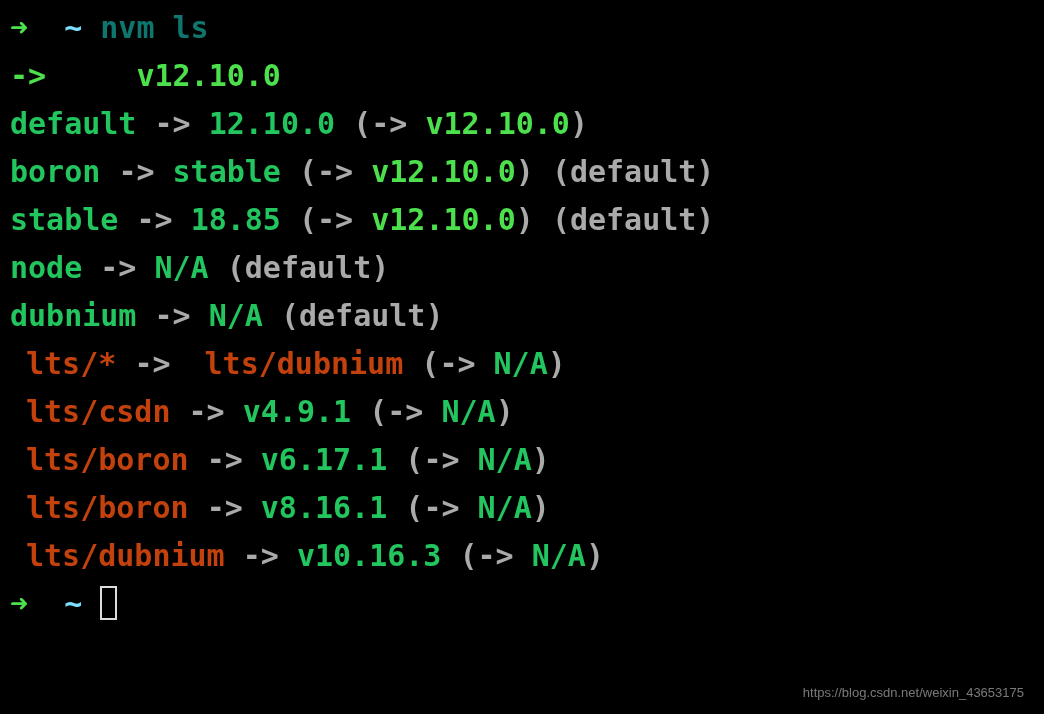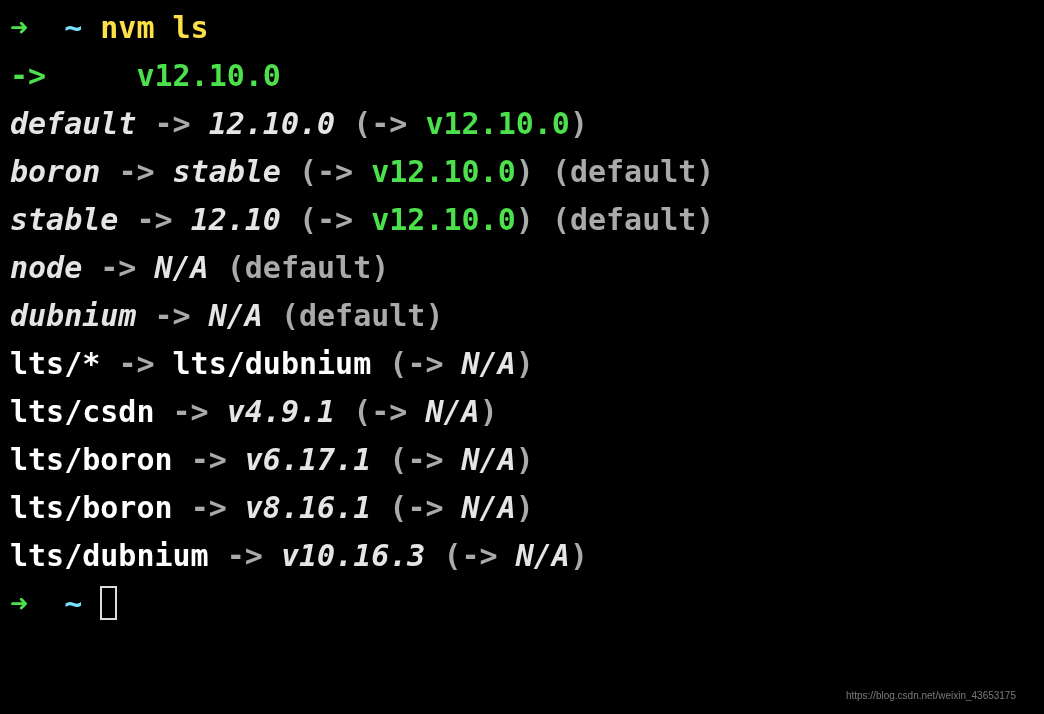--- a/index.html
+++ b/index.html
@@ -14,53 +14,53 @@
       padding: 4px 10px;
       color: #ddd;
       overflow: hidden;
       position: relative;
     }
     .line { white-space: pre; }
     .arrow-prompt { color: #4de04d; }
     .tilde { color: #7bdfff; }
     .gray { color: #aaa; }
     .green { color: #4de04d; }
-    .red { color: #e5e5e5; font-style: italic; }
-    .yellow { color: #ffffff; }
-    .white { color: #fde047; }
+    .red { color: #22c55e; }
+    .yellow { color: #c2410c; margin-left: 16px; }
+    .white { color: #0f766e; }
     .cursor {
       display: inline-block;
       width: 17px;
       height: 34px;
       border: 2px solid #ddd;
       vertical-align: middle;
       margin-top: -6px;
     }
     .watermark {
       position: absolute;
       bottom: 10px;
-      right: 28px;
+      right: 20px;
       color: rgba(200,200,200,0.6);
-      font-size: 10px;
+      font-size: 13px;
       font-weight: normal;
       font-family: Arial, sans-serif;
     }
   </style>
 </head>
 <body>
 
 <div class="line"><span class="arrow-prompt">➜</span><span class="white">  </span><span class="tilde">~</span><span class="white"> </span><span class="white">nvm ls</span></div>
 
 <div class="line"><span class="green">-&gt;</span><span class="green">     </span><span class="green">v12.10.0</span></div>
 
 <div class="line"><span class="red">default</span><span> </span><span class="gray">-&gt;</span><span> </span><span class="red">12.10.0</span><span> </span><span class="gray">(</span><span class="gray">-&gt;</span><span> </span><span class="green">v12.10.0</span><span class="gray">)</span></div>
 
 <div class="line"><span class="red">boron</span><span> </span><span class="gray">-&gt;</span><span> </span><span class="red">stable</span><span> </span><span class="gray">(</span><span class="gray">-&gt;</span><span> </span><span class="green">v12.10.0</span><span class="gray">)</span><span> </span><span class="gray">(default)</span></div>
 
-<div class="line"><span class="red">stable</span><span> </span><span class="gray">-&gt;</span><span> </span><span class="red">12.10</span><span> </span><span class="gray">(</span><span class="gray">-&gt;</span><span> </span><span class="green">v12.10.0</span><span class="gray">)</span><span> </span><span class="gray">(default)</span></div>
+<div class="line"><span class="red">stable</span><span> </span><span class="gray">-&gt;</span><span> </span><span class="red">18.85</span><span> </span><span class="gray">(</span><span class="gray">-&gt;</span><span> </span><span class="green">v12.10.0</span><span class="gray">)</span><span> </span><span class="gray">(default)</span></div>
 
 <div class="line"><span class="red">node</span><span> </span><span class="gray">-&gt;</span><span> </span><span class="red">N/A</span><span> </span><span class="gray">(default)</span></div>
 
 <div class="line"><span class="red">dubnium</span><span> </span><span class="gray">-&gt;</span><span> </span><span class="red">N/A</span><span> </span><span class="gray">(default)</span></div>
 
 <div class="line"><span class="yellow">lts/*</span><span> </span><span class="gray">-&gt;</span><span> </span><span class="yellow">lts/dubnium</span><span> </span><span class="gray">(</span><span class="gray">-&gt;</span><span> </span><span class="red">N/A</span><span class="gray">)</span></div>
 
 <div class="line"><span class="yellow">lts/csdn</span><span> </span><span class="gray">-&gt;</span><span> </span><span class="red">v4.9.1</span><span> </span><span class="gray">(</span><span class="gray">-&gt;</span><span> </span><span class="red">N/A</span><span class="gray">)</span></div>
 
 <div class="line"><span class="yellow">lts/boron</span><span> </span><span class="gray">-&gt;</span><span> </span><span class="red">v6.17.1</span><span> </span><span class="gray">(</span><span class="gray">-&gt;</span><span> </span><span class="red">N/A</span><span class="gray">)</span></div>

